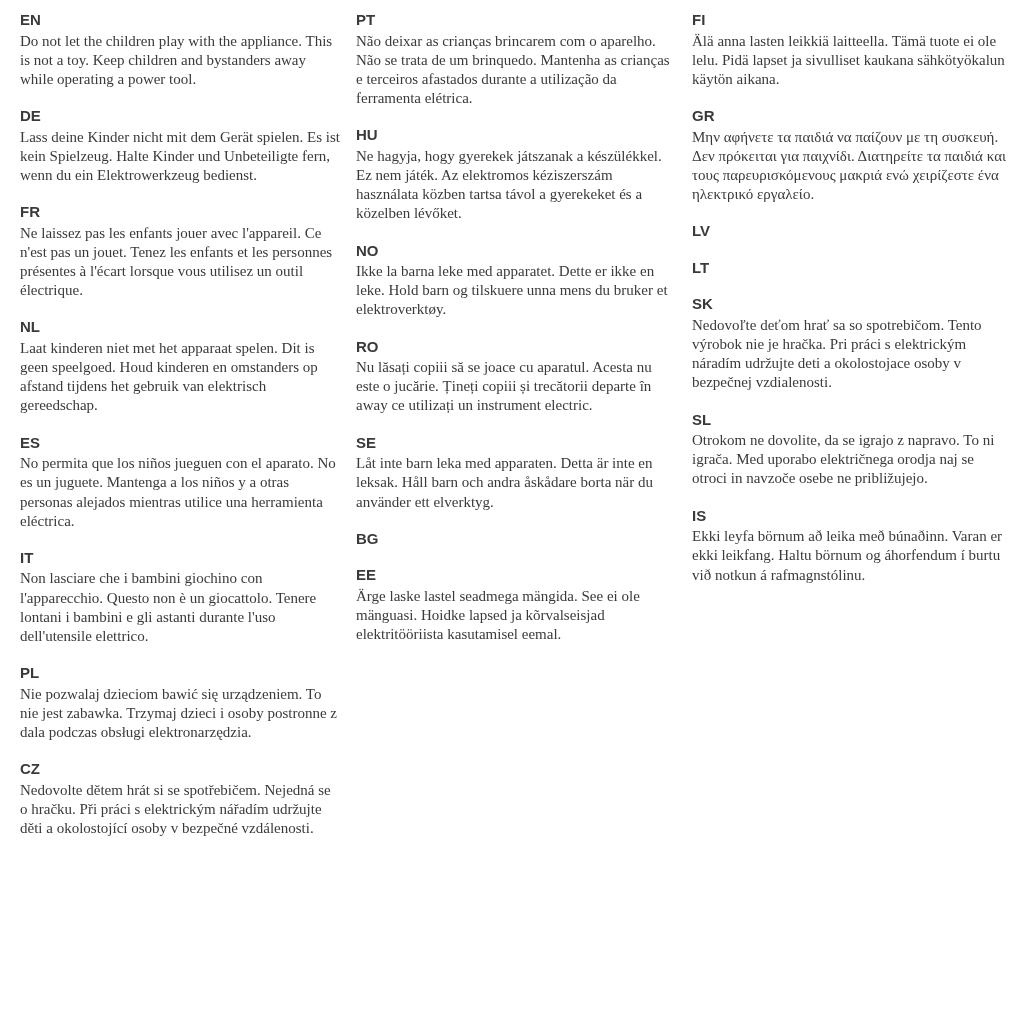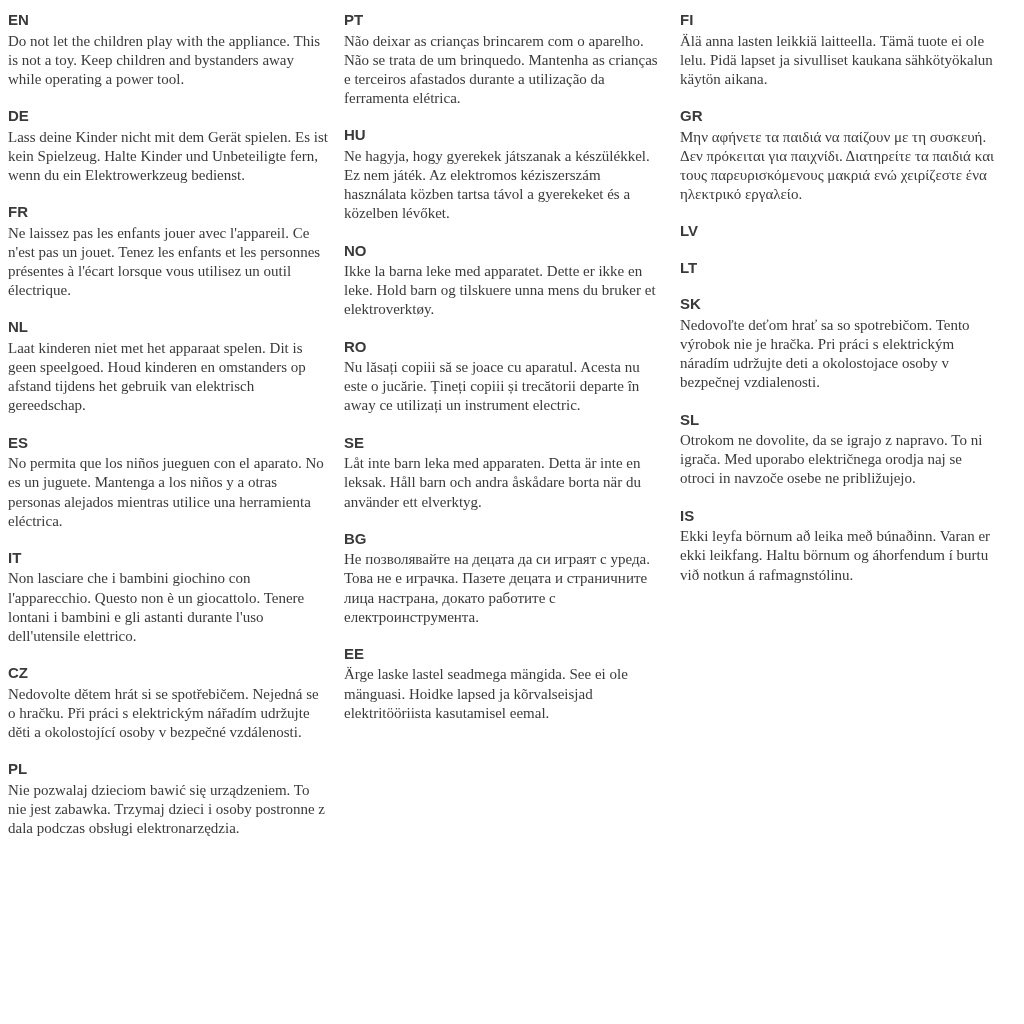--- a/index.html
+++ b/index.html
@@ -7,21 +7,22 @@
   body {
     width: 1024px;
     height: 1024px;
     font-family: "Liberation Sans", sans-serif;
     color: #3a3a3a;
     overflow: hidden;
   }
   .page {
     display: flex;
     gap: 16px;
-    padding: 10px 12px 0 8px;
+    padding: 10px 12px 0 22px;
+    justify-content: flex-end;
   }
   .col {
     width: 320px;
     flex: 0 0 320px;
   }
   .sec {
     margin-bottom: 17px;
   }
   .code {
     font-size: 15px;
@@ -59,26 +60,26 @@
     </section>
     <section class="sec">
       <h2 class="code">ES</h2>
       <p class="txt">No permita que los niños jueguen con el aparato. No es un juguete. Mantenga a los niños y a otras personas alejados mientras utilice una herramienta eléctrica.</p>
     </section>
     <section class="sec">
       <h2 class="code">IT</h2>
       <p class="txt">Non lasciare che i bambini giochino con l'apparecchio. Questo non è un giocattolo. Tenere lontani i bambini e gli astanti durante l'uso dell'utensile elettrico.</p>
     </section>
     <section class="sec">
+      <h2 class="code">PL</h2>
+      <p class="txt">Nie pozwalaj dzieciom bawić się urządzeniem. To nie jest zabawka. Trzymaj dzieci i osoby postronne z dala podczas obsługi elektronarzędzia.</p>
+    </section>
+    <section class="sec">
       <h2 class="code">CZ</h2>
       <p class="txt">Nedovolte dětem hrát si se spotřebičem. Nejedná se o hračku. Při práci s elektrickým nářadím udržujte děti a okolostojící osoby v bezpečné vzdálenosti.</p>
-    </section>
-    <section class="sec">
-      <h2 class="code">PL</h2>
-      <p class="txt">Nie pozwalaj dzieciom bawić się urządzeniem. To nie jest zabawka. Trzymaj dzieci i osoby postronne z dala podczas obsługi elektronarzędzia.</p>
     </section>
   </div>
 
   <div class="col">
     <section class="sec">
       <h2 class="code">PT</h2>
       <p class="txt">Não deixar as crianças brincarem com o aparelho. Não se trata de um brinquedo. Mantenha as crianças e terceiros afastados durante a utilização da ferramenta elétrica.</p>
     </section>
     <section class="sec">
       <h2 class="code">HU</h2>
@@ -91,21 +92,20 @@
     <section class="sec">
       <h2 class="code">RO</h2>
       <p class="txt">Nu lăsați copiii să se joace cu aparatul. Acesta nu este o jucărie. Țineți copiii și trecătorii departe în away ce utilizați un instrument electric.</p>
     </section>
     <section class="sec">
       <h2 class="code">SE</h2>
       <p class="txt">Låt inte barn leka med apparaten. Detta är inte en leksak. Håll barn och andra åskådare borta när du använder ett elverktyg.</p>
     </section>
     <section class="sec">
       <h2 class="code">BG</h2>
-      <p class="txt">Не позволявайте на децата да си играят с уреда. Това не е играчка. Пазете децата и страничните лица настрана, докато работите с електроинструмента.</p>
     </section>
     <section class="sec">
       <h2 class="code">EE</h2>
       <p class="txt">Ärge laske lastel seadmega mängida. See ei ole mänguasi. Hoidke lapsed ja kõrvalseisjad elektritööriista kasutamisel eemal.</p>
     </section>
   </div>
 
   <div class="col">
     <section class="sec">
       <h2 class="code">FI</h2>

